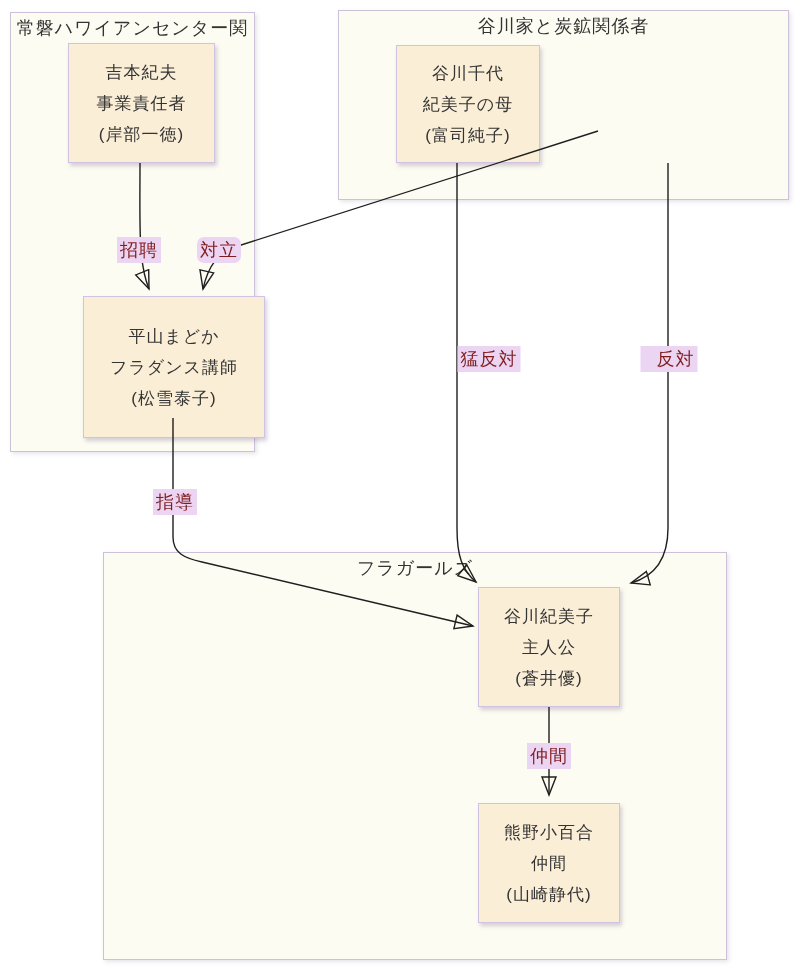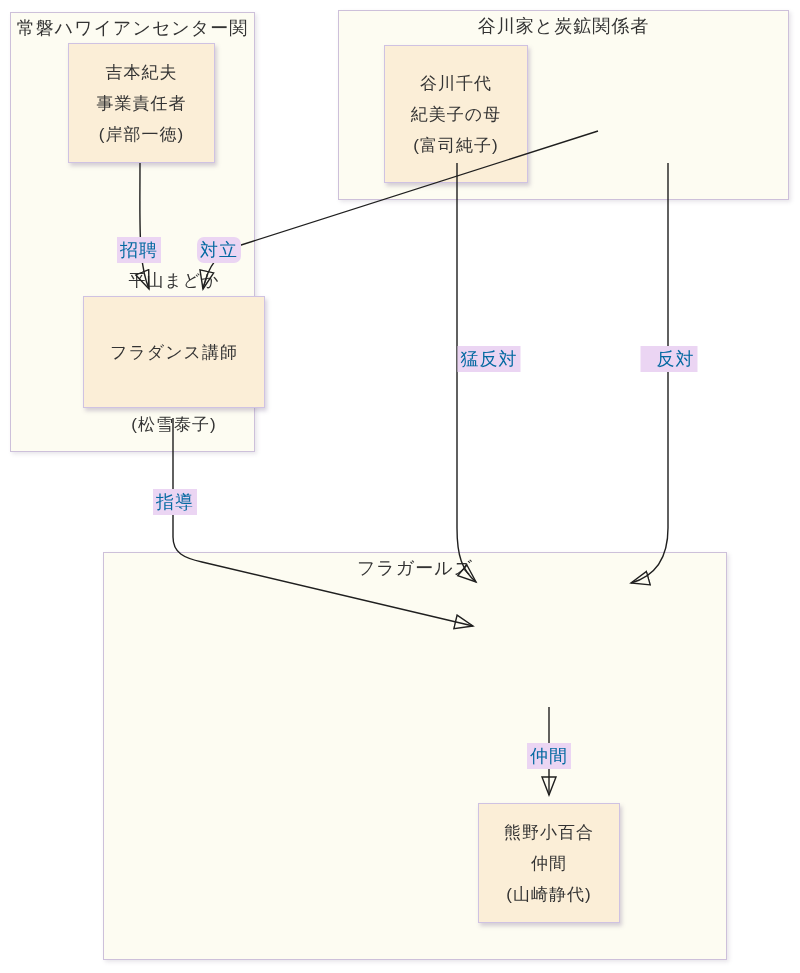--- a/index.html
+++ b/index.html
@@ -42,23 +42,23 @@
     flex-direction:column;
     align-items:center;
     justify-content:center;
     text-align:center;
     font-size:17px;
     line-height:31px;
     letter-spacing:1px;
     color:#333333;
   }
   #node-0{left:68px;top:43px;width:147px;height:120px;}
-  #node-1{left:384px;top:45px;width:144px;height:138px;}
+  #node-1{left:396px;top:45px;width:144px;height:118px;}
   #node-2{left:598px;top:45px;width:142px;height:118px;}
-  #node-3{left:83px;top:296px;width:182px;height:112px;gap:41px;}
+  #node-3{left:83px;top:296px;width:182px;height:142px;}
   #node-4{left:478px;top:587px;width:142px;height:120px;}
   #node-5{left:478px;top:803px;width:142px;height:120px;}
 
   
   #edge-svg{
     position:absolute;
     left:0;top:0;width:800px;height:973px;
     pointer-events:none;
   }
   #edge-svg path{
@@ -68,21 +68,21 @@
   }
 
   
   .edge-label{
     position:absolute;
     transform:translate(-50%,-50%);
     background:#EBD5F3;
     padding:1px 3px;
     font-size:18px;
     letter-spacing:1px;
-    color:#0369a1;
+    color:#7f1d1d;
     white-space:nowrap;
   }
   #elabel-0{left:139px;top:250px;}
   #elabel-1{left:219px;top:250px;border-radius:7px;}
   #elabel-2{left:458px;top:359px;margin-left:31px;}
   #elabel-3{left:669px;top:359px;padding-left:16px;}
   #elabel-4{left:175px;top:502px;}
   #elabel-5{left:549px;top:756px;}
 </style>
 </head>
@@ -108,20 +108,25 @@
   <div class="node" id="node-1">
     <span>谷川千代</span>
     <span>紀美子の母</span>
     <span>(富司純子)</span>
   </div>
   <div class="node" id="node-3">
     <span>平山まどか</span>
     <span>フラダンス講師</span>
     <span>(松雪泰子)</span>
   </div>
+  <div class="node" id="node-4">
+    <span>谷川紀美子</span>
+    <span>主人公</span>
+    <span>(蒼井優)</span>
+  </div>
   <div class="node" id="node-5">
     <span>熊野小百合</span>
     <span>仲間</span>
     <span>(山崎静代)</span>
   </div>
 
   <svg id="edge-svg" viewBox="0 0 800 973">
     <defs>
       <marker id="arrow" markerUnits="userSpaceOnUse" markerWidth="22" markerHeight="18" refX="19" refY="8" orient="auto">
         <path d="M1,1 L19,8 L1,15 Z" fill="#1F1F1F" stroke="none"></path>

